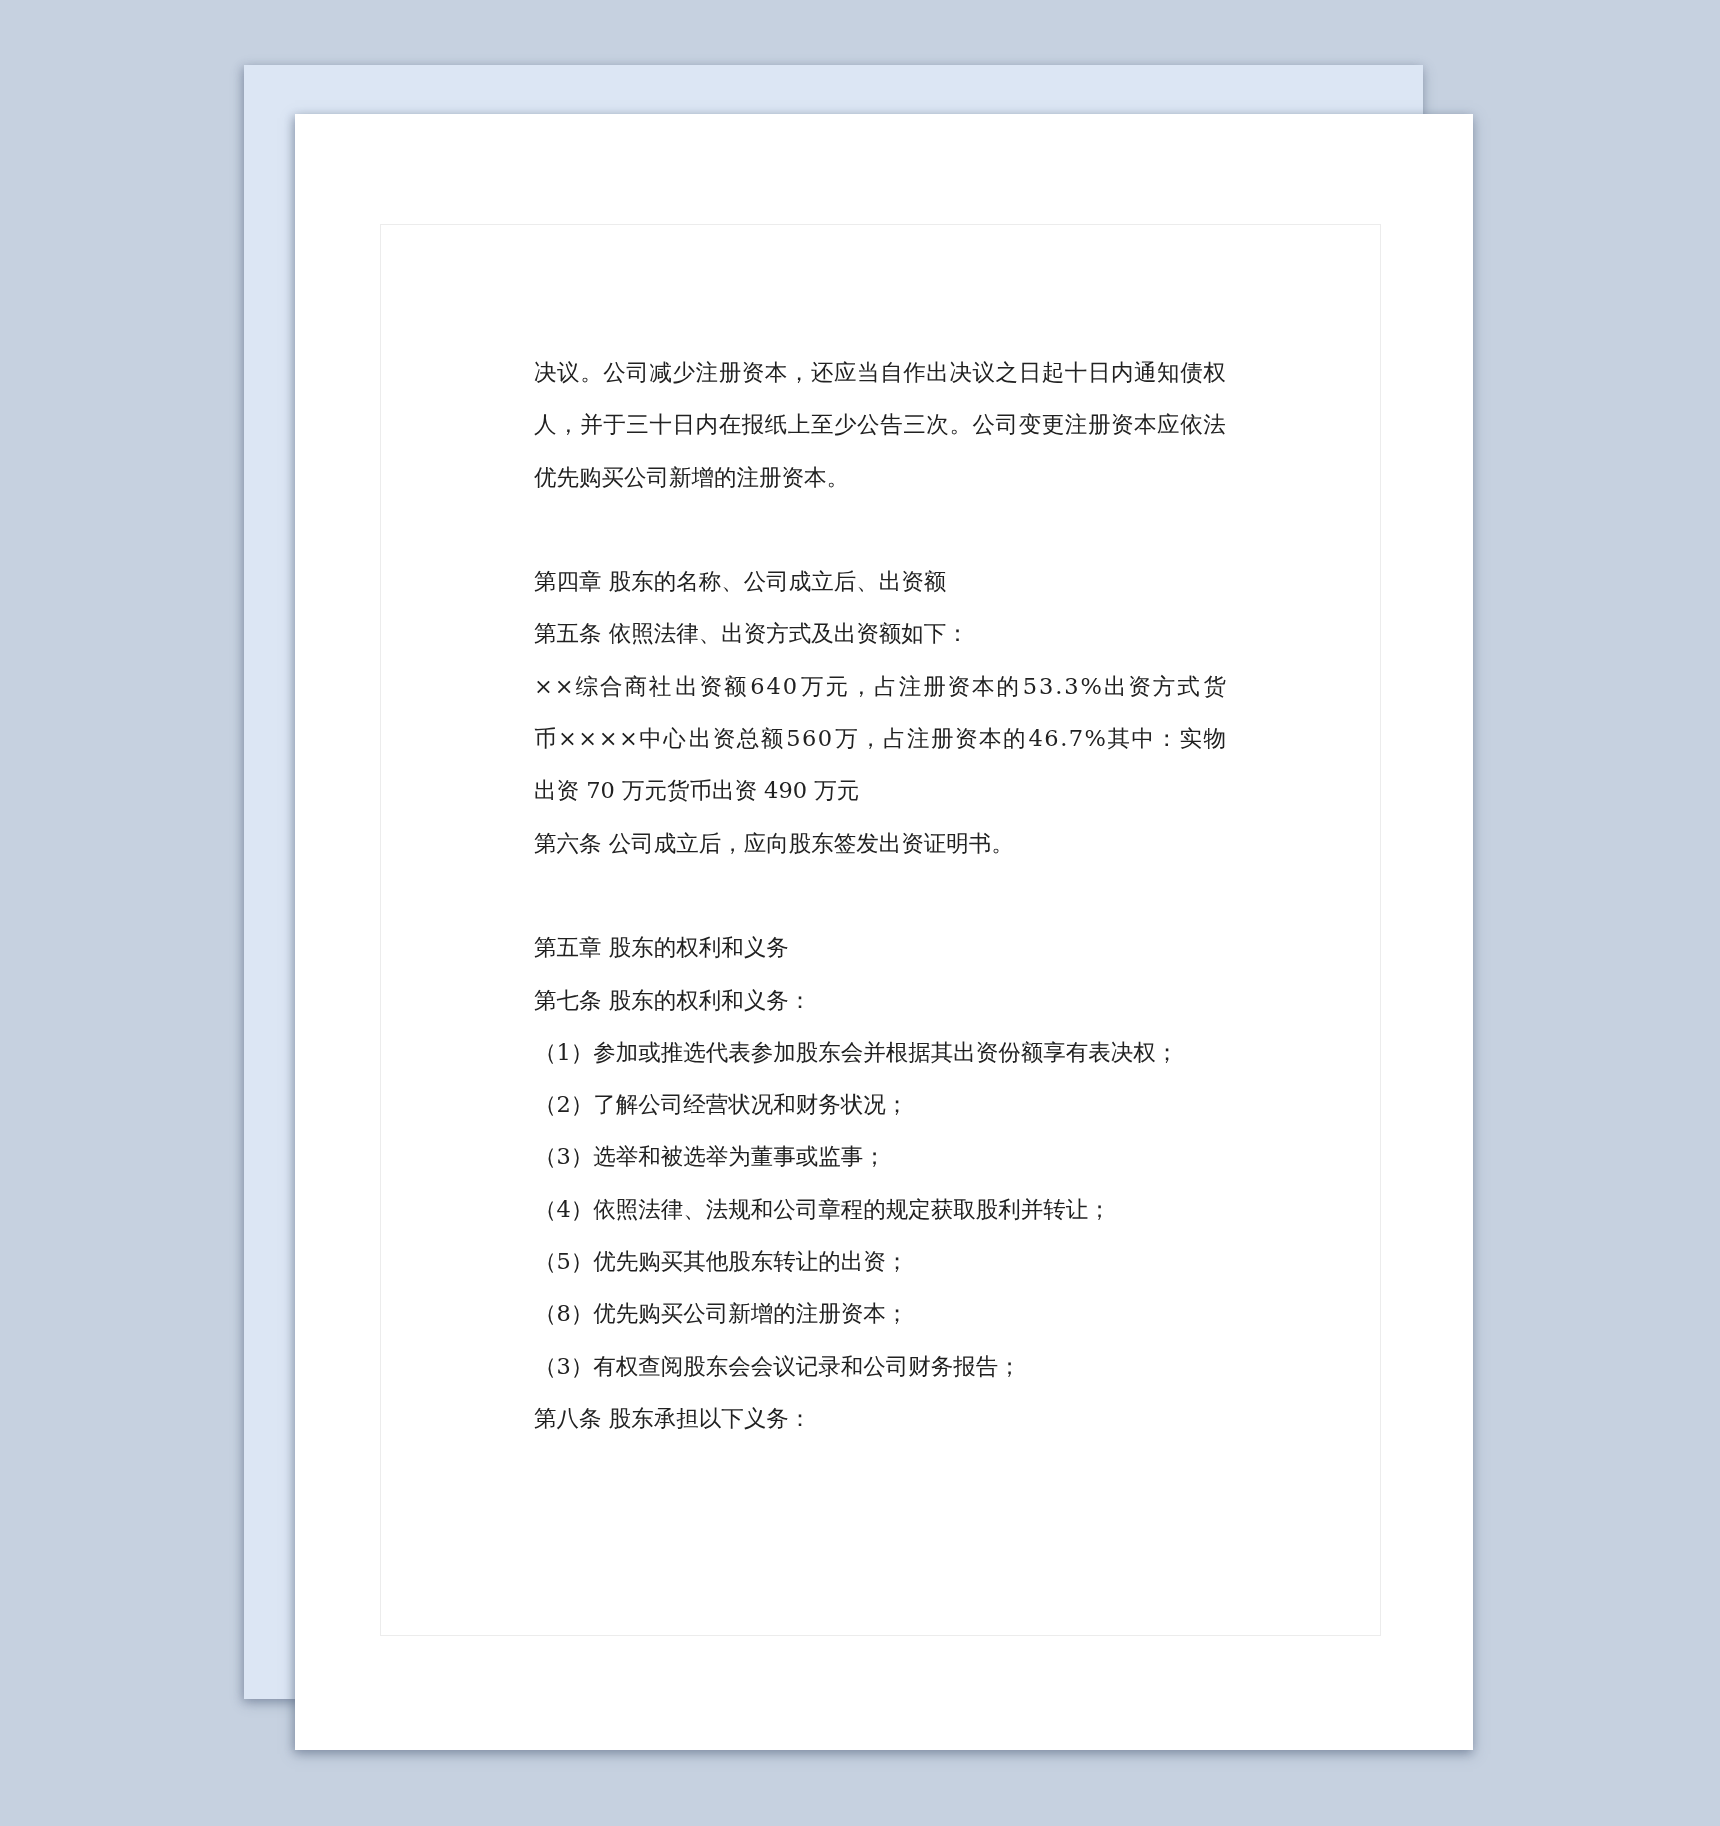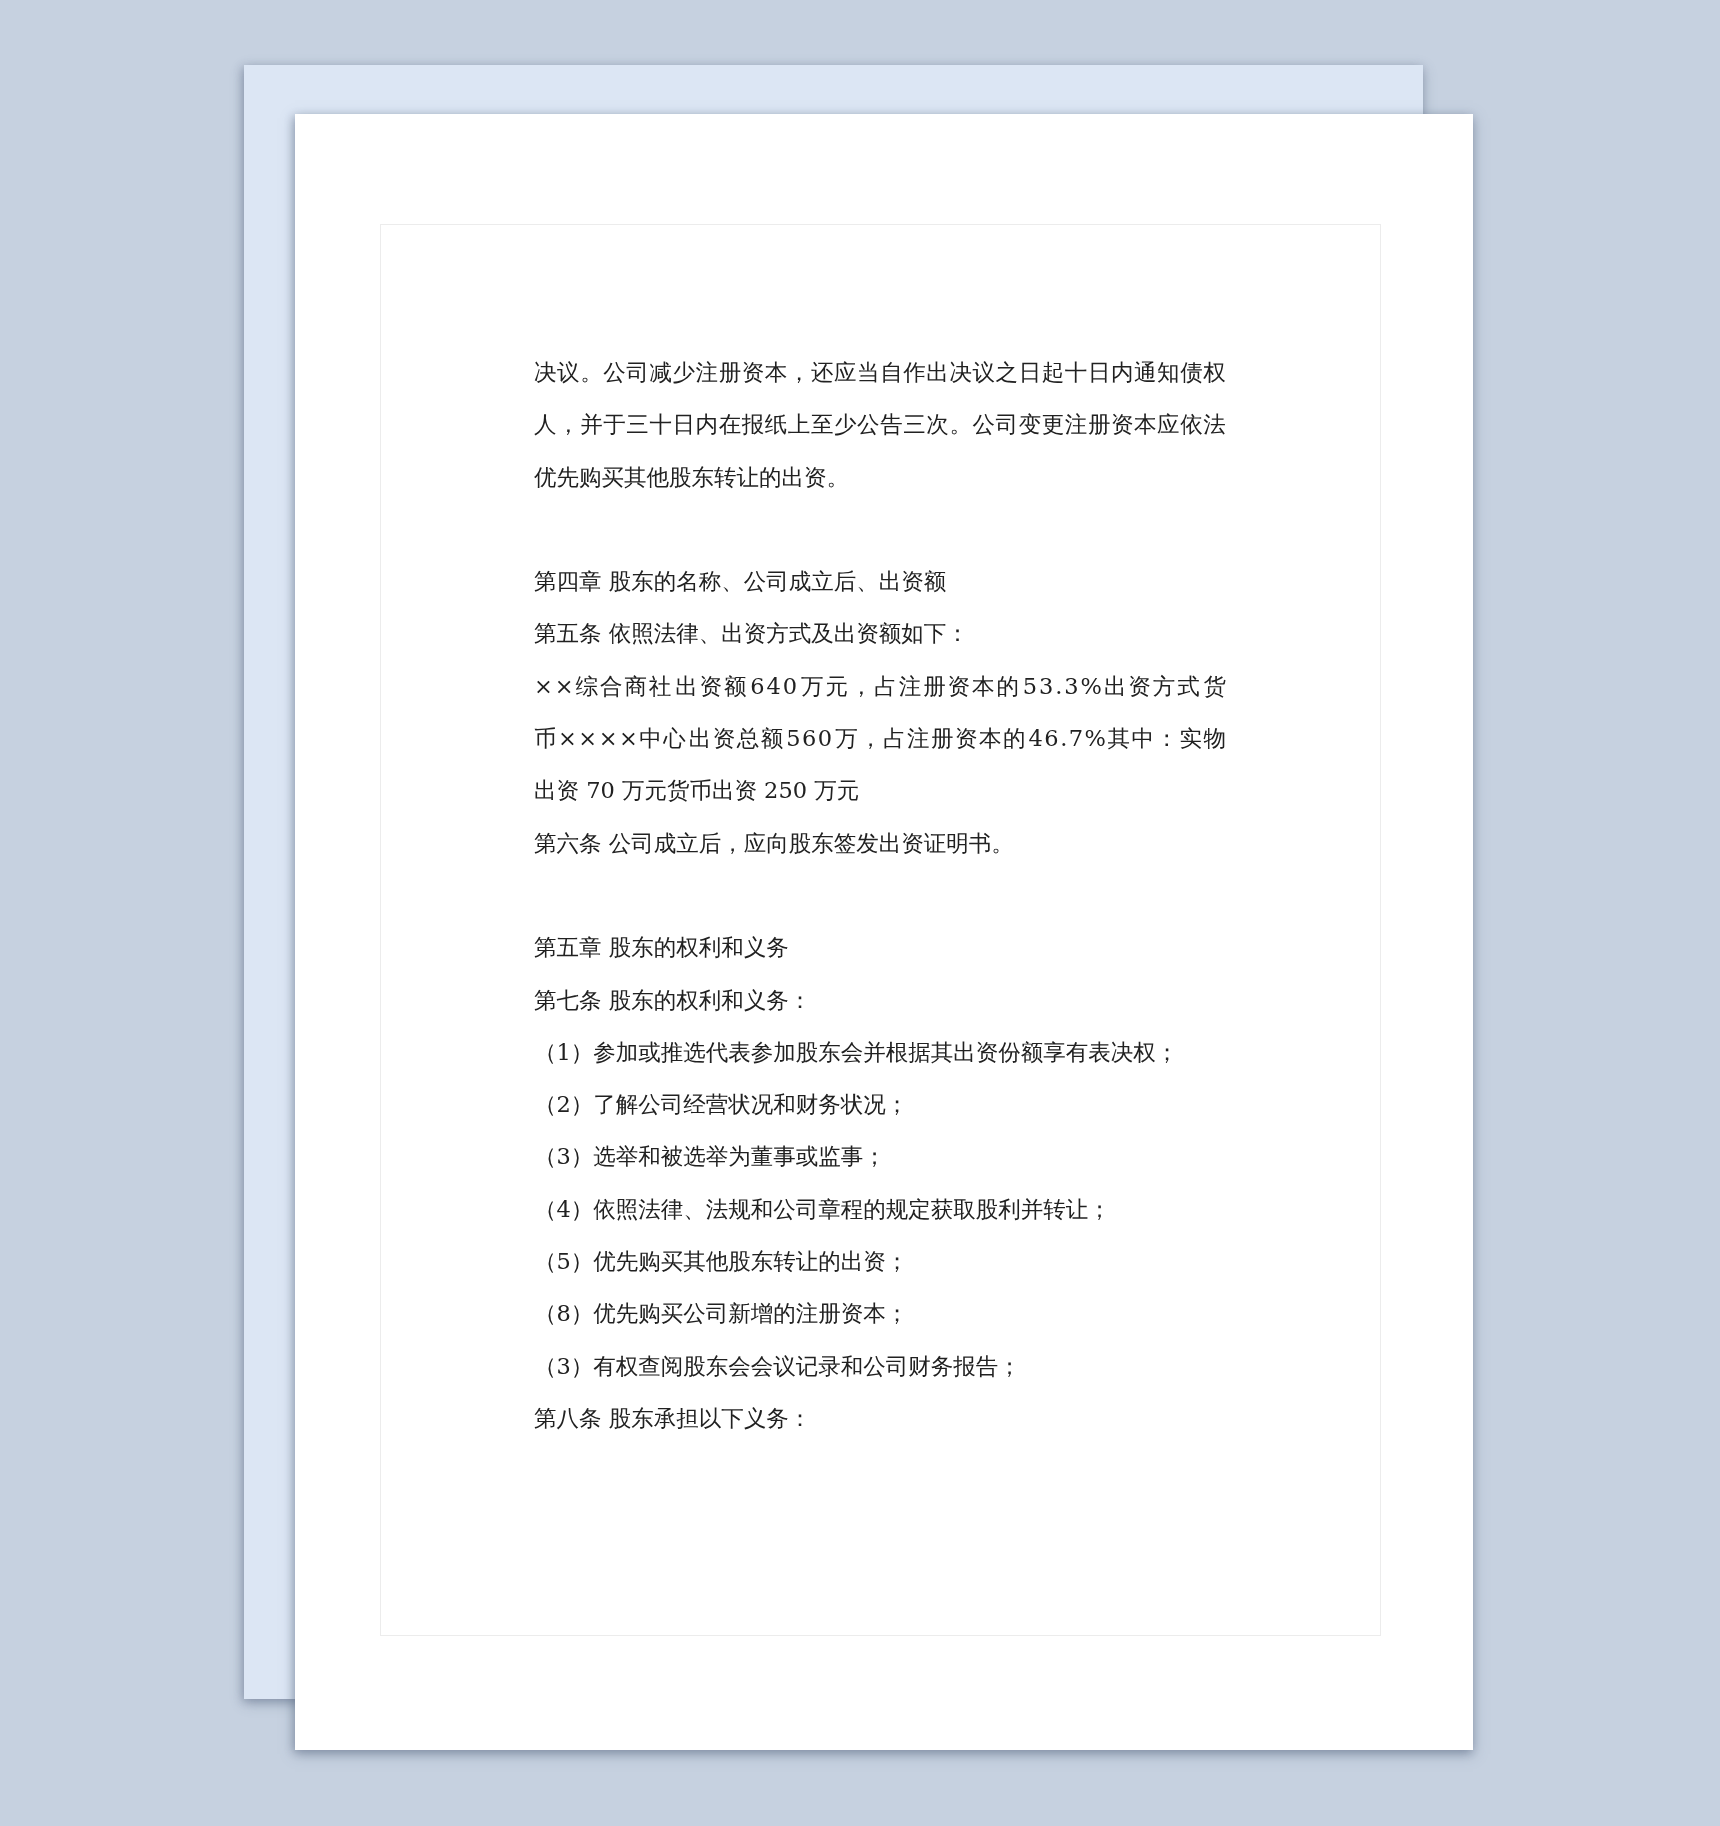--- a/index.html
+++ b/index.html
@@ -130,21 +130,21 @@
           <span>变</span>
           <span>更</span>
           <span>注</span>
           <span>册</span>
           <span>资</span>
           <span>本</span>
           <span>应</span>
           <span>依</span>
           <span>法</span>
         </div>
-        <div class="line">优先购买其他股东转让的出资。</div>
+        <div class="line">优先购买公司新增的注册资本。</div>
         <div class="line">&nbsp;</div>
         <div class="line">第四章 股东的名称、公司成立后、出资额</div>
         <div class="line">第五条 依照法律、出资方式及出资额如下：</div>
         <div class="line justify">
           <span>×</span>
           <span>×</span>
           <span>综</span>
           <span>合</span>
           <span>商</span>
           <span>社</span>
@@ -210,21 +210,21 @@
           <span>6</span>
           <span>.</span>
           <span>7</span>
           <span>%</span>
           <span>其</span>
           <span>中</span>
           <span>：</span>
           <span>实</span>
           <span>物</span>
         </div>
-        <div class="line">出资 70 万元货币出资 250 万元</div>
+        <div class="line">出资 70 万元货币出资 490 万元</div>
         <div class="line">第六条 公司成立后，应向股东签发出资证明书。</div>
         <div class="line">&nbsp;</div>
         <div class="line">第五章 股东的权利和义务</div>
         <div class="line">第七条 股东的权利和义务：</div>
         <div class="line">（1）参加或推选代表参加股东会并根据其出资份额享有表决权；</div>
         <div class="line">（2）了解公司经营状况和财务状况；</div>
         <div class="line">（3）选举和被选举为董事或监事；</div>
         <div class="line">（4）依照法律、法规和公司章程的规定获取股利并转让；</div>
         <div class="line">（5）优先购买其他股东转让的出资；</div>
         <div class="line">（8）优先购买公司新增的注册资本；</div>

